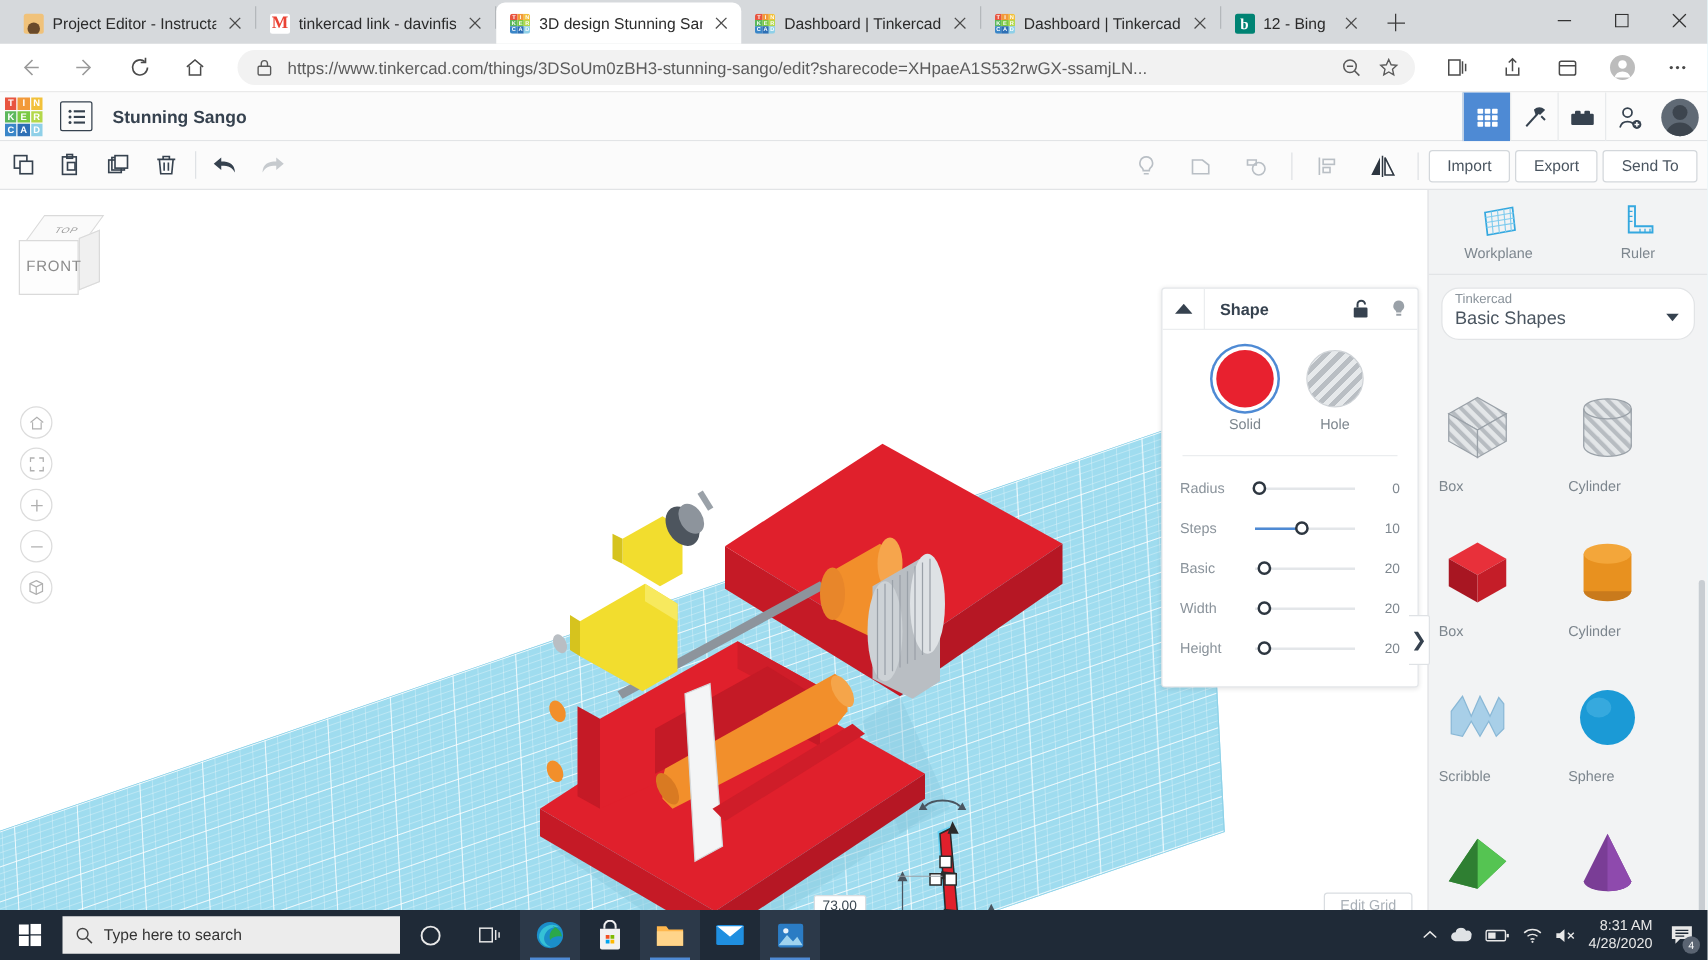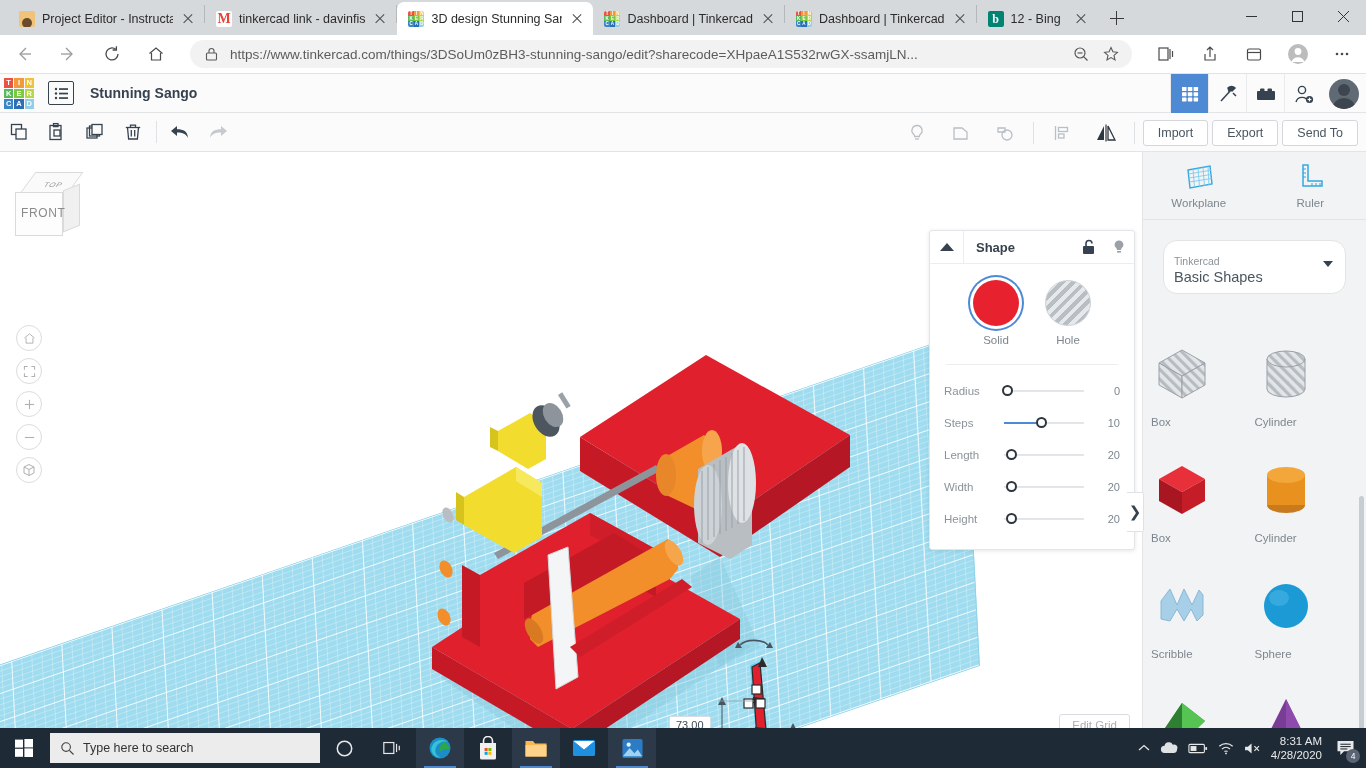--- a/index.html
+++ b/index.html
@@ -209,22 +209,22 @@
   .sp-knob { position:absolute; top:-5px; width:11px; height:11px; border-radius:50%;
     background:#fff; border:2px solid #2d3640; }
   .sp-val { width: 28px; text-align:right; font-size: 11px; color:#7d868e; }
   
   #sidebar { position:absolute; right:0; top:78px; width: 224px; height: 616px;
     background:#f2f3f4; border-left:1px solid #e2e4e6; }
   #sb-tools { display:flex; height: 68px; border-bottom:1px solid #e2e4e6; }
   .sb-tool { flex:1; display:flex; flex-direction:column; align-items:center; justify-content:center;
     gap: 5px; }
   .sb-tool-label { font-size: 11.5px; color:#7d868e; }
-  #sb-select { margin: 20px; background:#fff; border:1px solid #e2e4e6; border-radius:14px;
-    padding: 14px 10px 8px; position:relative; }
+  #sb-select { margin: 10px; background:#fff; border:1px solid #e2e4e6; border-radius:14px;
+    padding: 2px 10px 8px; position:relative; }
   #sb-select-group { font-size: 10.5px; color:#8a939b; }
   #sb-select-value { font-size: 14.5px; color:#4a5560; margin-top: 2px; }
   #sb-caret { position:absolute; right: 12px; top: 20px; width:0;height:0;
     border-left:5px solid transparent;border-right:5px solid transparent;border-top:6px solid #36424f;}
   #sb-grid { padding: 6px 8px; display:grid; grid-template-columns: 1fr 1fr; gap: 4px 0;
     height: 460px; overflow:hidden; position:relative; }
   .sb-shape { display:flex; flex-direction:column; align-items:flex-start; justify-content:flex-end;
     height: 112px; padding-bottom: 4px; }
   .sb-shape-label { font-size: 11.5px; color:#7d868e; margin-top: 6px; }
   .sb-shape-art { height: 72px; display:flex;align-items:center;justify-content:center; }
@@ -707,21 +707,21 @@
           <line x1="20" y1="180" x2="12" y2="188"></line>
       </g>
       <circle cx="15" cy="206" r="8" fill="none" stroke="#7d868e" stroke-width="1.3"></circle>
       <g stroke="#7d868e" stroke-width="1.1">
         <line x1="10" y1="203" x2="20" y2="203"></line>
           <line x1="9" y1="206" x2="21" y2="206"></line>
           <line x1="10" y1="209" x2="20" y2="209"></line>
       </g>
     </svg>
 
-    <div class="dim-label" style="left:669px; top:564px;">73.00</div>
+    <div class="dim-label" style="left:651px; top:564px;">73.00</div>
 
     <div class="dim-label" style="left:797px; top:604px;">38.00</div>
 
     <div id="viewcube">
       <div class="vc-face" id="vc-top"></div>
       <div class="vc-face" id="vc-right"></div>
       <div class="vc-face" id="vc-front"></div>
       <div class="vc-text" id="vc-top-t">TOP</div>
       <div class="vc-text" id="vc-front-t">FRONT</div>
     </div>
@@ -812,21 +812,21 @@
       </div>
       <div class="sp-row">
         <span class="sp-row-label">Steps</span>
         <span class="sp-track">
           <span class="fill" style="width:42%;"></span>
           <span class="sp-knob" style="left:40%;"></span>
         </span>
         <span class="sp-val">10</span>
       </div>
       <div class="sp-row">
-        <span class="sp-row-label">Length</span>
+        <span class="sp-row-label">Basic</span>
         <span class="sp-track">
           <span class="sp-knob" style="left:2px;"></span>
         </span>
         <span class="sp-val">20</span>
       </div>
       <div class="sp-row">
         <span class="sp-row-label">Width</span>
         <span class="sp-track">
           <span class="sp-knob" style="left:2px;"></span>
         </span>

